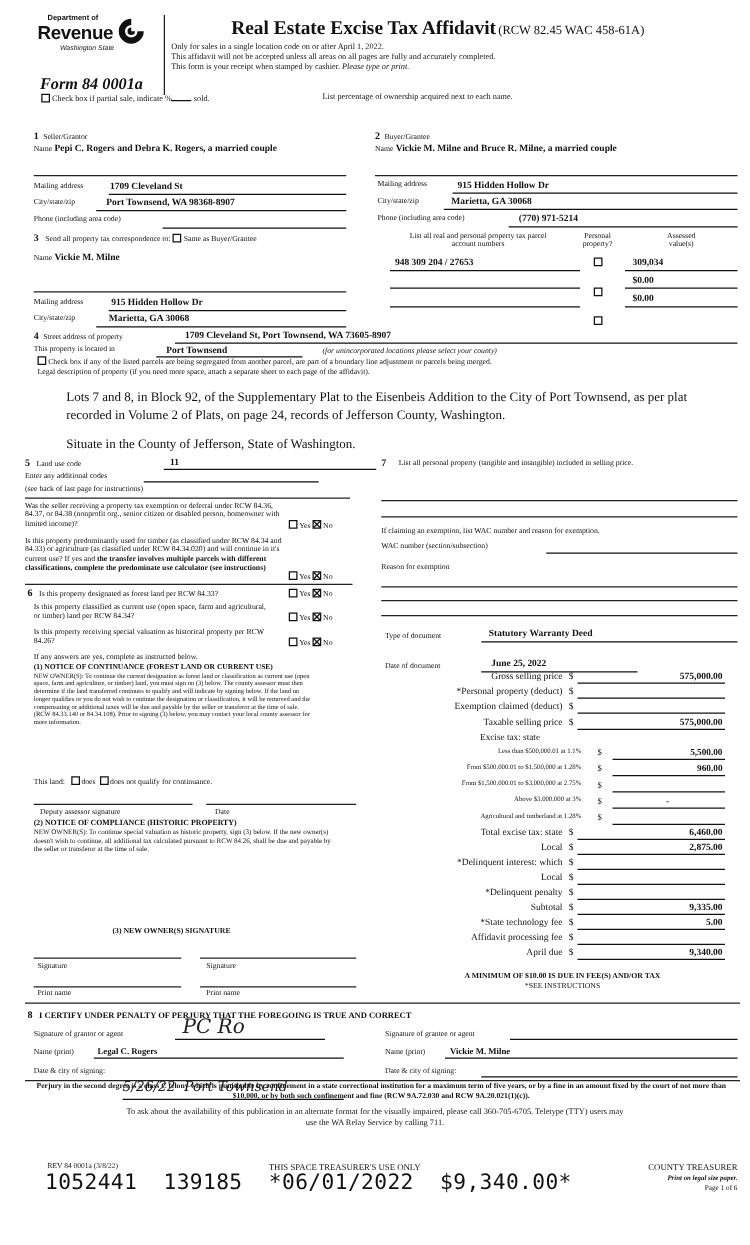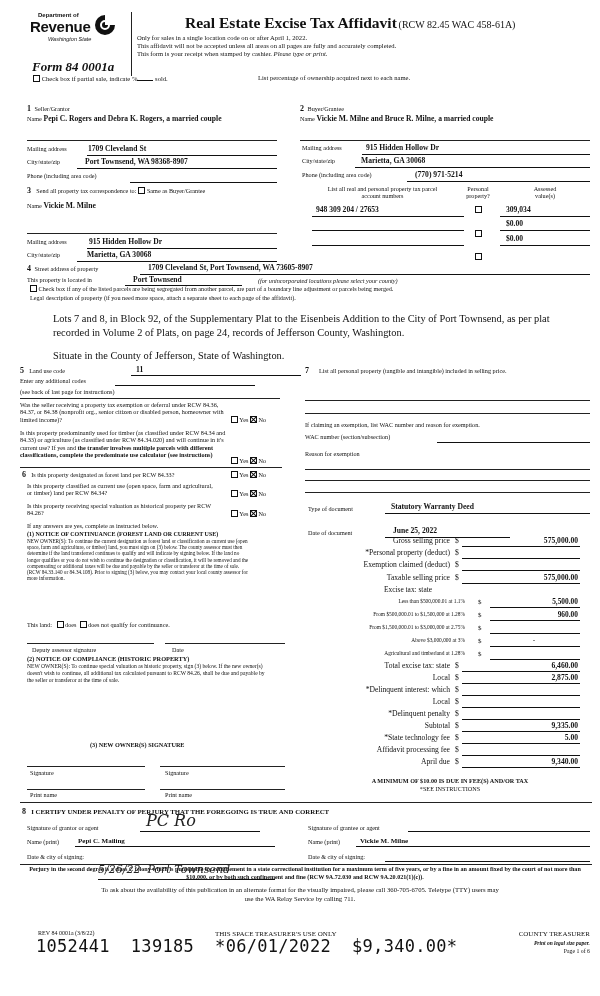--- a/index.html
+++ b/index.html
@@ -324,21 +324,21 @@
 <div class="abs small center" style="left:330px;top:785px;width:240px;">*SEE INSTRUCTIONS</div>
 
 <div class="line thick" style="left:20px;top:802px;width:572px;"></div>
 <div class="abs" style="left:22px;top:807px;">
   <span class="sec-num">8</span>&nbsp;&nbsp;
   <span class="b" style="font-size:6.8px;">I CERTIFY UNDER PENALTY OF PERJURY THAT THE FOREGOING IS TRUE AND CORRECT</span>
 </div>
 <div class="abs small" style="left:27px;top:824px;">Signature of grantor or agent</div>
 <div class="abs sig" style="left:108px;top:812px;width:120px;height:20px;border-bottom:1px solid #111;font-size:16px;padding-left:6px;margin-left:32px;">PC Ro</div>
 <div class="abs small" style="left:27px;top:838px;">Name (print)</div>
-<div class="abs val" style="left:75px;top:837px;width:200px;border-bottom:1px solid #111;height:10px;padding-left:3px;font-size:7px;">Pepi C. Mailing</div>
+<div class="abs val" style="left:75px;top:837px;width:200px;border-bottom:1px solid #111;height:10px;padding-left:3px;font-size:7px;">Legal C. Rogers</div>
 <div class="abs small" style="left:27px;top:853px;">Date &amp; city of signing:</div>
 <div class="abs" style="left:98px;top:845px;width:177px;border-bottom:1px solid #111;height:16px;margin-top:19px;">
   <span class="sig" style="font-size:11px;">5/26/22</span>&nbsp;&nbsp;&nbsp;
   <span class="sig" style="font-size:11px;">Port Townsend</span>
 </div>
 
 <div class="abs small" style="left:308px;top:824px;">Signature of grantee or agent</div>
 <div class="abs" style="left:408px;top:822px;width:182px;border-bottom:1px solid #111;height:10px;"></div>
 <div class="abs small" style="left:308px;top:838px;">Name (print)</div>
 <div class="abs val" style="left:356px;top:837px;width:234px;border-bottom:1px solid #111;height:10px;padding-left:4px;font-size:7px;">Vickie M. Milne</div>

